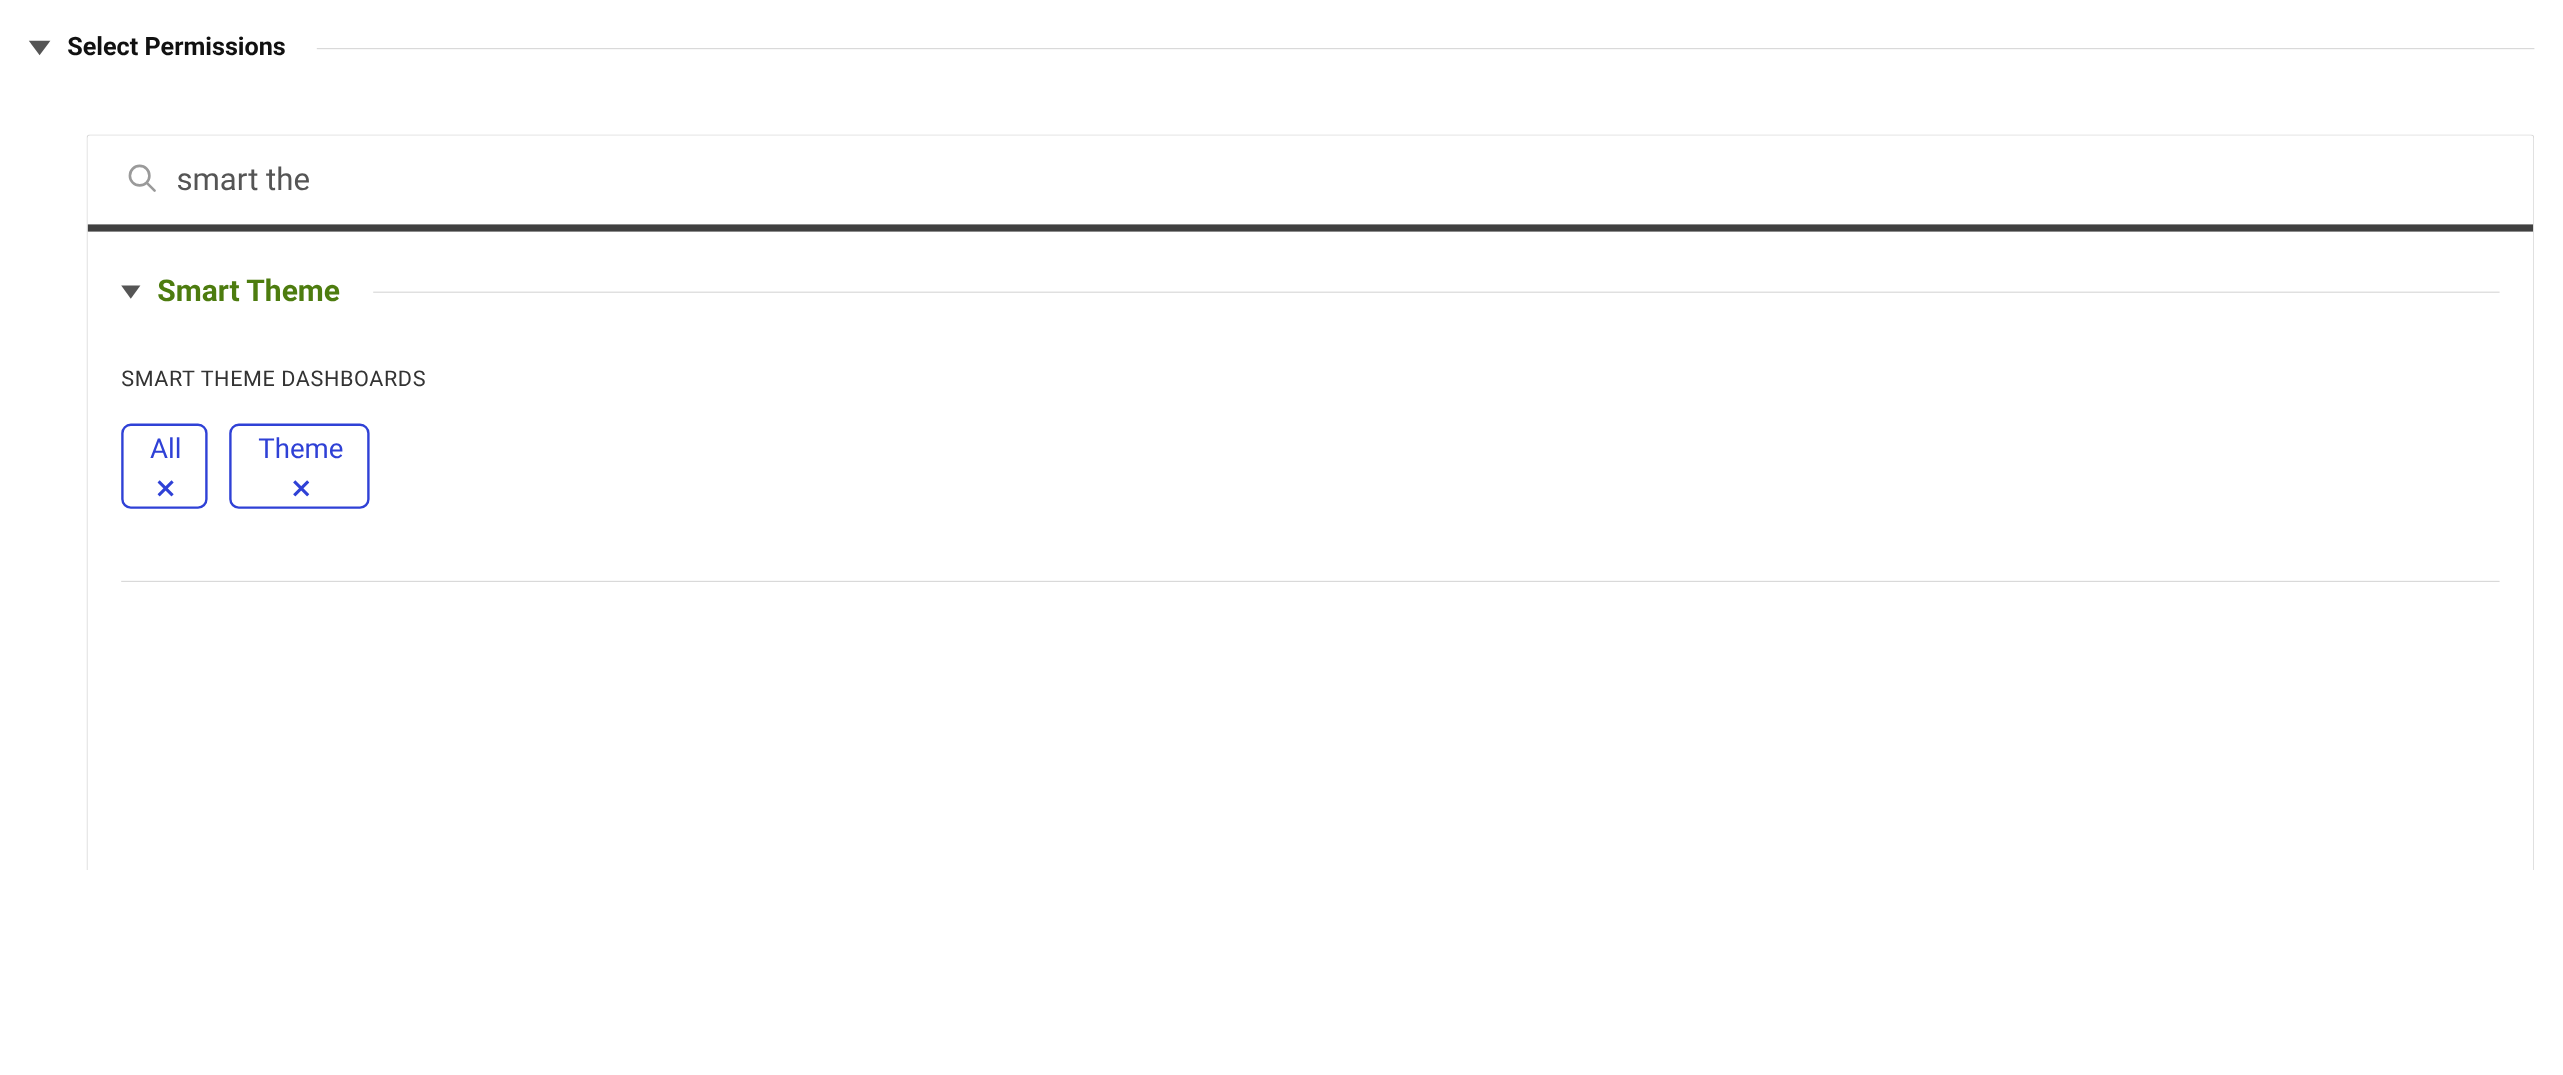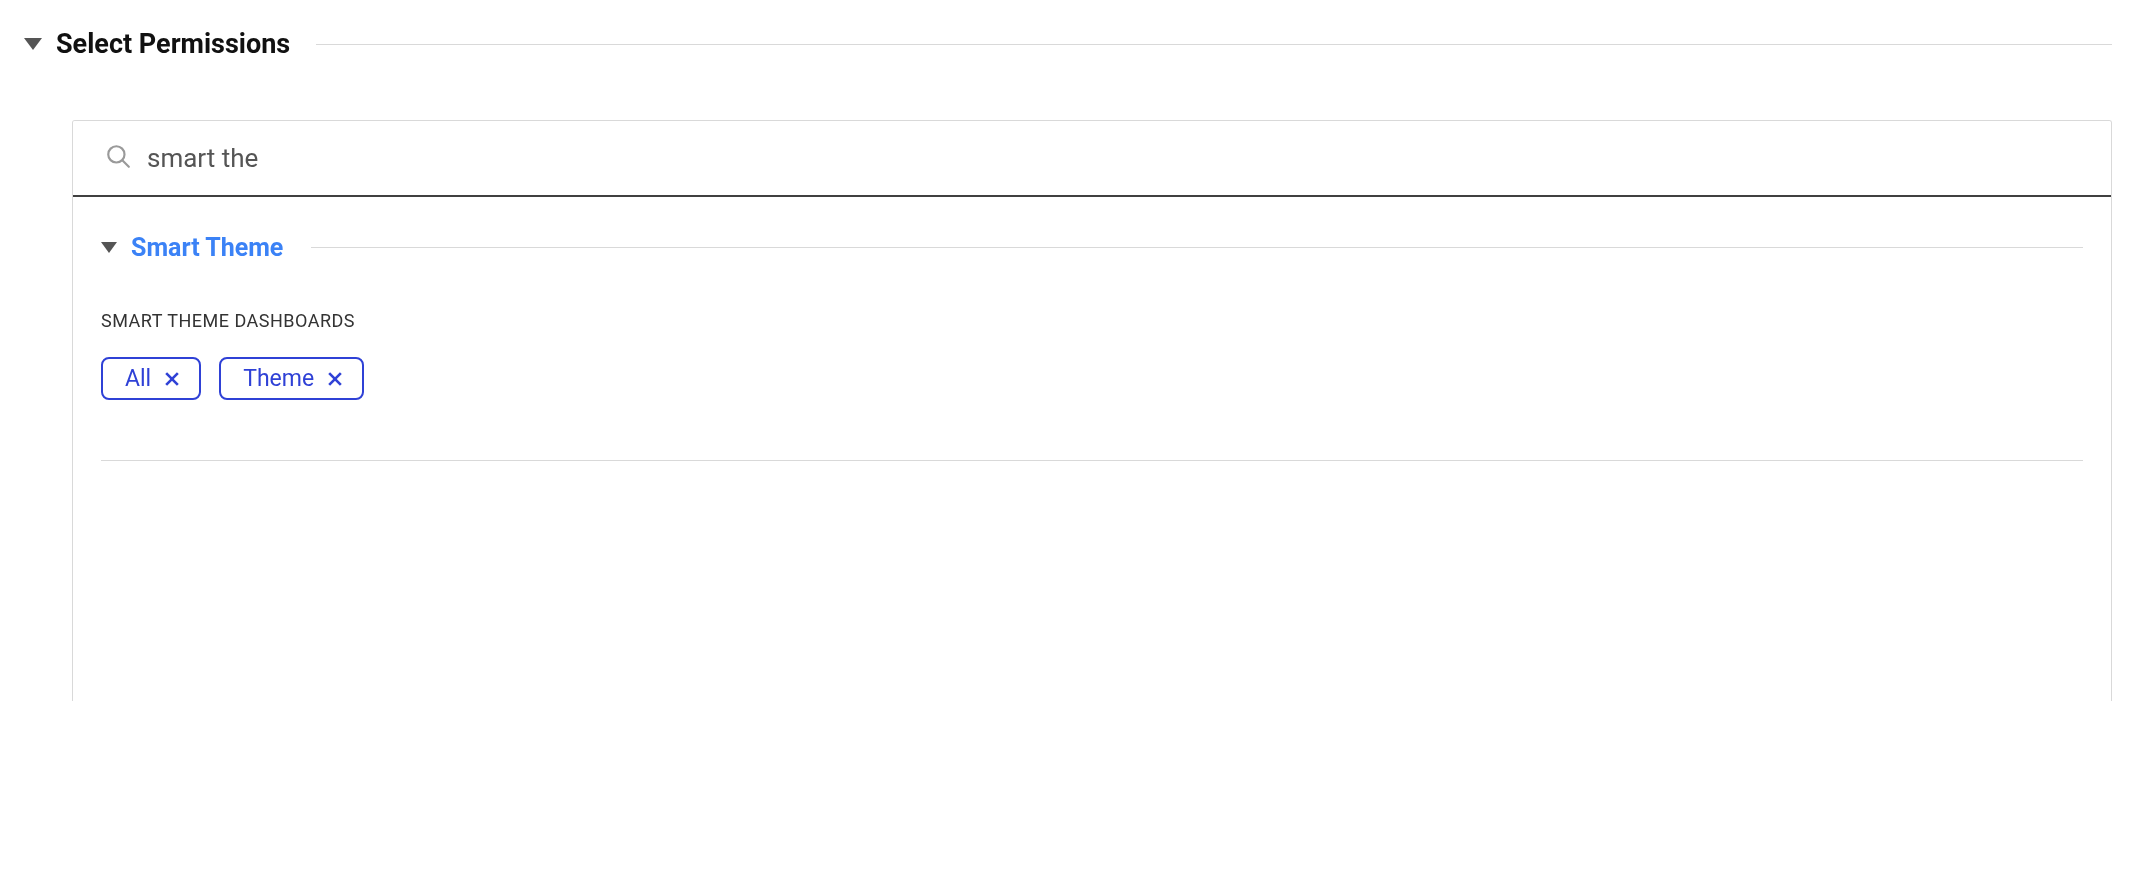--- a/index.html
+++ b/index.html
@@ -23,21 +23,21 @@
     .section-header .triangle {
       width: 0;
       height: 0;
       border-left: 9px solid transparent;
       border-right: 9px solid transparent;
       border-top: 12px solid #555;
       flex-shrink: 0;
       cursor: pointer;
     }
     .section-header .title {
-      font-size: 27px;
+      font-size: 21px;
       font-weight: 700;
       color: #111;
       flex-shrink: 0;
     }
     .section-header .divider-line {
       flex: 1;
       height: 1px;
       background: #d9d9d9;
       margin-left: 12px;
     }
@@ -47,21 +47,21 @@
       border: 1px solid #d9d9d9;
       border-bottom: none;
       border-radius: 3px 3px 0 0;
       overflow: hidden;
     }
     .search-row {
       display: flex;
       align-items: center;
       gap: 16px;
       padding: 22px 32px;
-      border-bottom: 2px solid #404040;
+      border-bottom: 6px solid #404040;
       background: #fff;
     }
     .search-icon svg {
       width: 26px;
       height: 26px;
       stroke: #9a9a9a;
       fill: none;
     }
     .search-input {
       border: none;
@@ -88,21 +88,21 @@
       height: 0;
       border-left: 8px solid transparent;
       border-right: 8px solid transparent;
       border-top: 11px solid #555;
       flex-shrink: 0;
       cursor: pointer;
     }
     .group-header .group-title {
       font-size: 25px;
       font-weight: 700;
-      color: #3b82f6;
+      color: #4d7c0f;
       flex-shrink: 0;
     }
     .group-header .divider-line {
       flex: 1;
       height: 1px;
       background: #d9d9d9;
       margin-left: 14px;
     }
     .subsection {
       padding-top: 48px;
@@ -124,20 +124,21 @@
       gap: 14px;
       border: 2px solid #2f41d6;
       border-radius: 8px;
       padding: 8px 20px 8px 22px;
       color: #2f41d6;
       font-size: 23px;
       font-weight: 400;
       background: #fff;
       cursor: pointer;
       line-height: 1;
+      flex-direction: column;
     }
     .chip .chip-remove {
       display: inline-flex;
       align-items: center;
       justify-content: center;
       cursor: pointer;
     }
     .chip .chip-remove svg {
       width: 14px;
       height: 14px;

